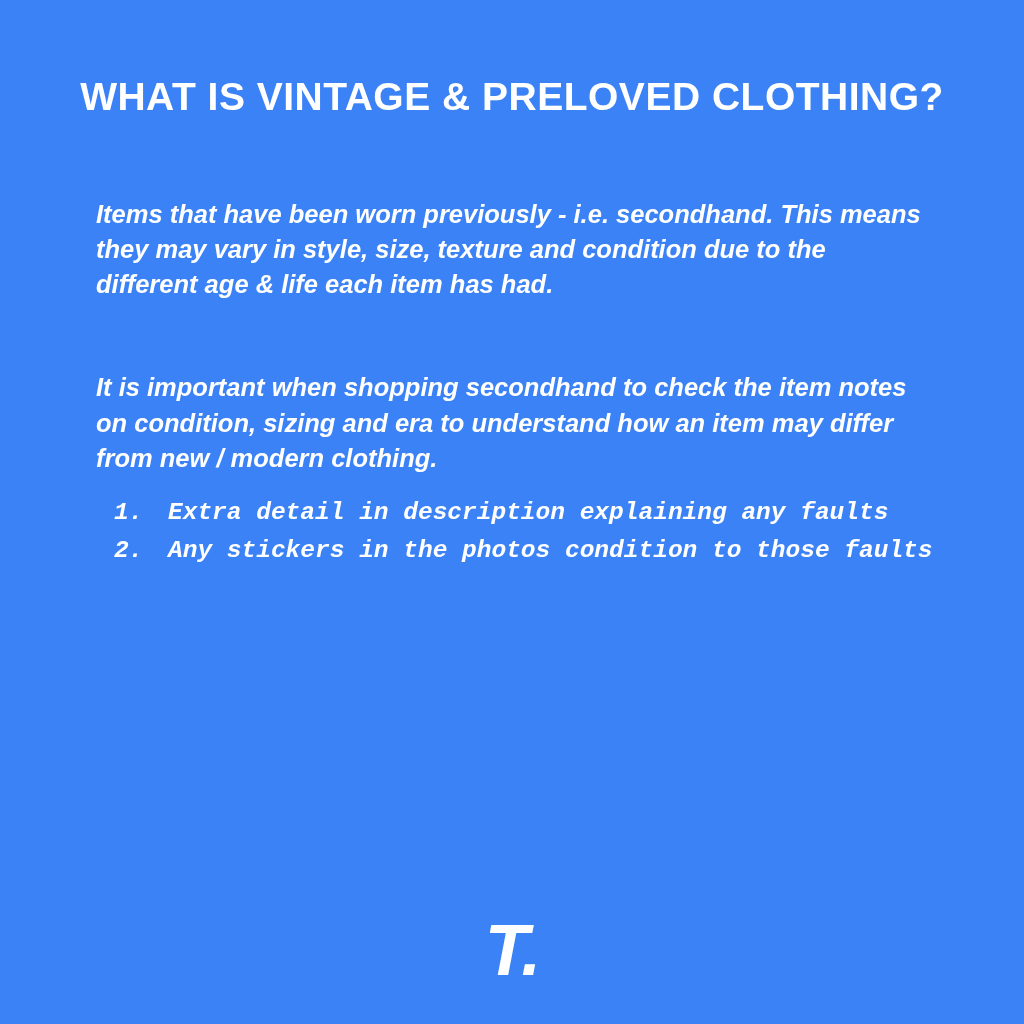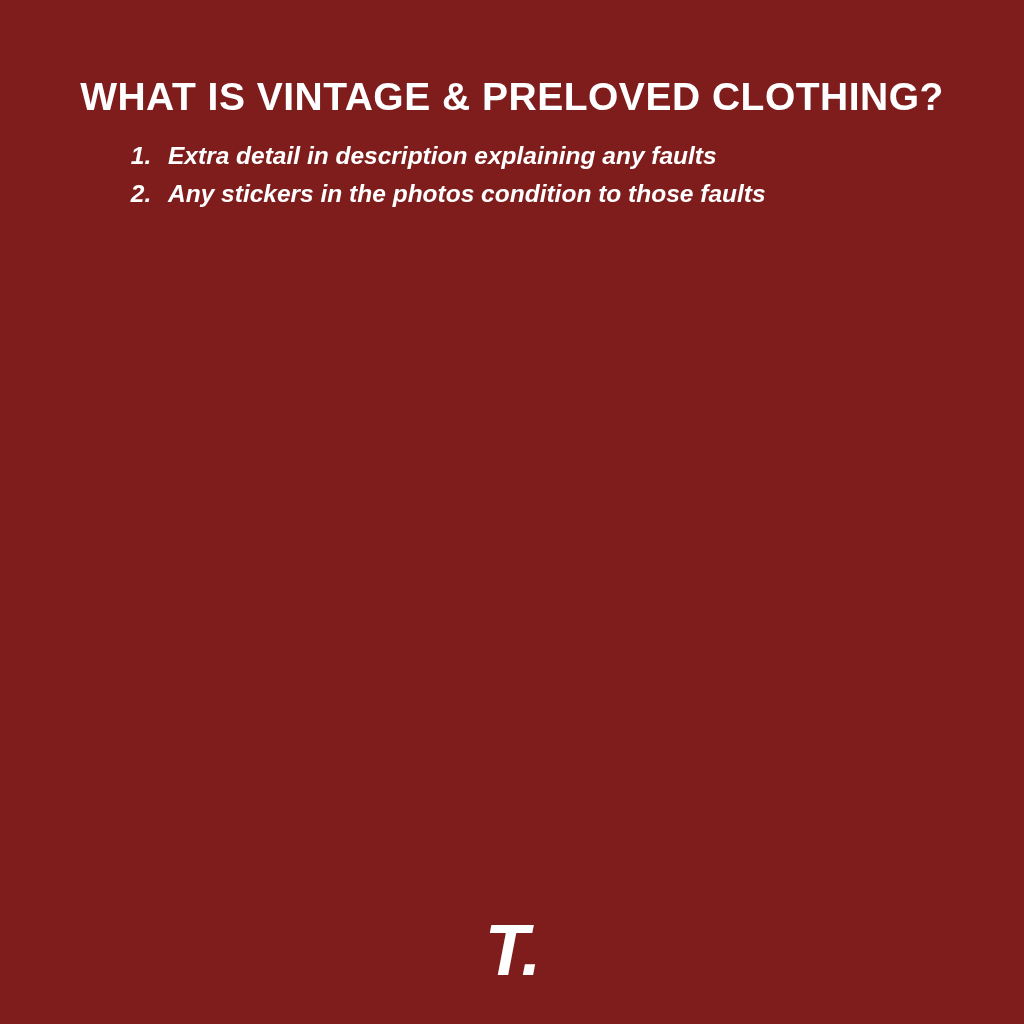--- a/index.html
+++ b/index.html
@@ -11,21 +11,21 @@
     height: 1024px;
     background: #000000;
     color: #ffffff;
     font-family: "Liberation Sans", sans-serif;
     overflow: hidden;
   }
   .page {
     position: relative;
     width: 1024px;
     height: 1024px;
-    background: #7f1d1d;
+    background: #3b82f6;
     box-sizing: border-box;
   }
   .heading-main {
     text-align: center;
     font-weight: bold;
     font-size: 39px;
     letter-spacing: 0.5px;
     line-height: 1.1;
     margin: 0;
     padding: 76px 40px 0 40px;
@@ -67,20 +67,21 @@
     font-style: italic;
     font-weight: bold;
     font-size: 24.5px;
     line-height: 1.55;
     margin: 18px 0 0 0;
     padding: 0 60px 0 158px;
     color: #ffffff;
   }
   .list li {
     padding-left: 10px;
+    font-family: Liberation Mono, monospace;
   }
   .logo-wrap {
     position: absolute;
     left: 0;
     right: 0;
     bottom: 38px;
     text-align: center;
   }
   .logo {
     display: inline-block;
@@ -92,22 +93,24 @@
     color: #ffffff;
   }
 </style>
 </head>
 <body>
 
 <div class="page">
 
   <h1 class="heading-main">WHAT IS VINTAGE &amp; PRELOVED CLOTHING?</h1>
 
+  <p class="para block-1">Items that have been worn previously - i.e. secondhand. This means they may vary in style, size, texture and condition due to the different age &amp; life each item has had.</p>
 
 
+  <p class="para block-3">It is important when shopping secondhand to check the item notes on condition, sizing and era to understand how an item may differ from new / modern clothing.</p>
 
 
   <ol class="list">
     <li>Extra detail in description explaining any faults</li>
     <li>Any stickers in the photos condition to those faults</li>
   </ol>
 
   <div class="logo-wrap">
     <span class="logo">T.</span>
   </div>

